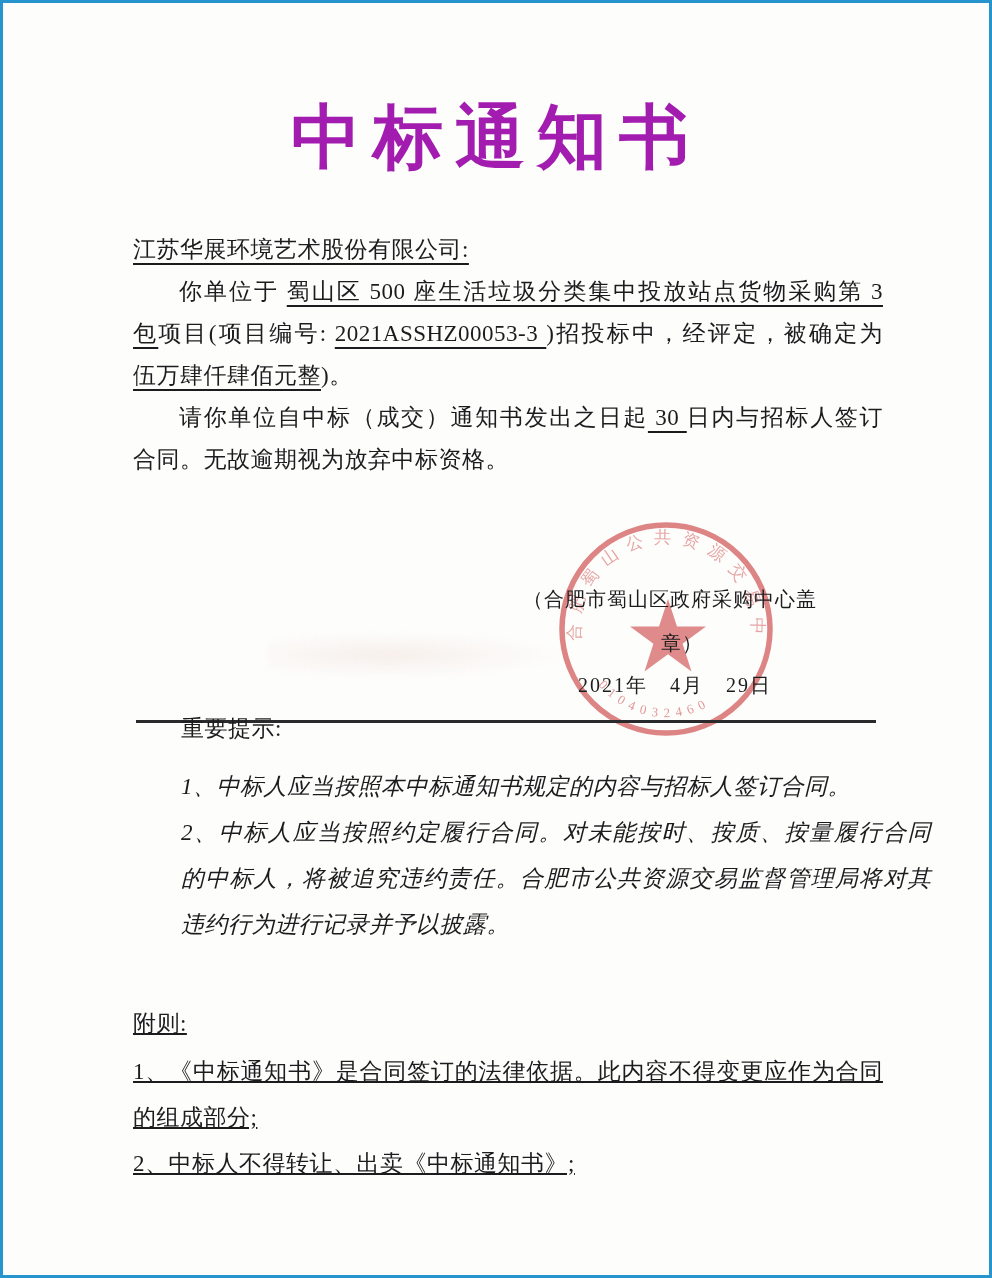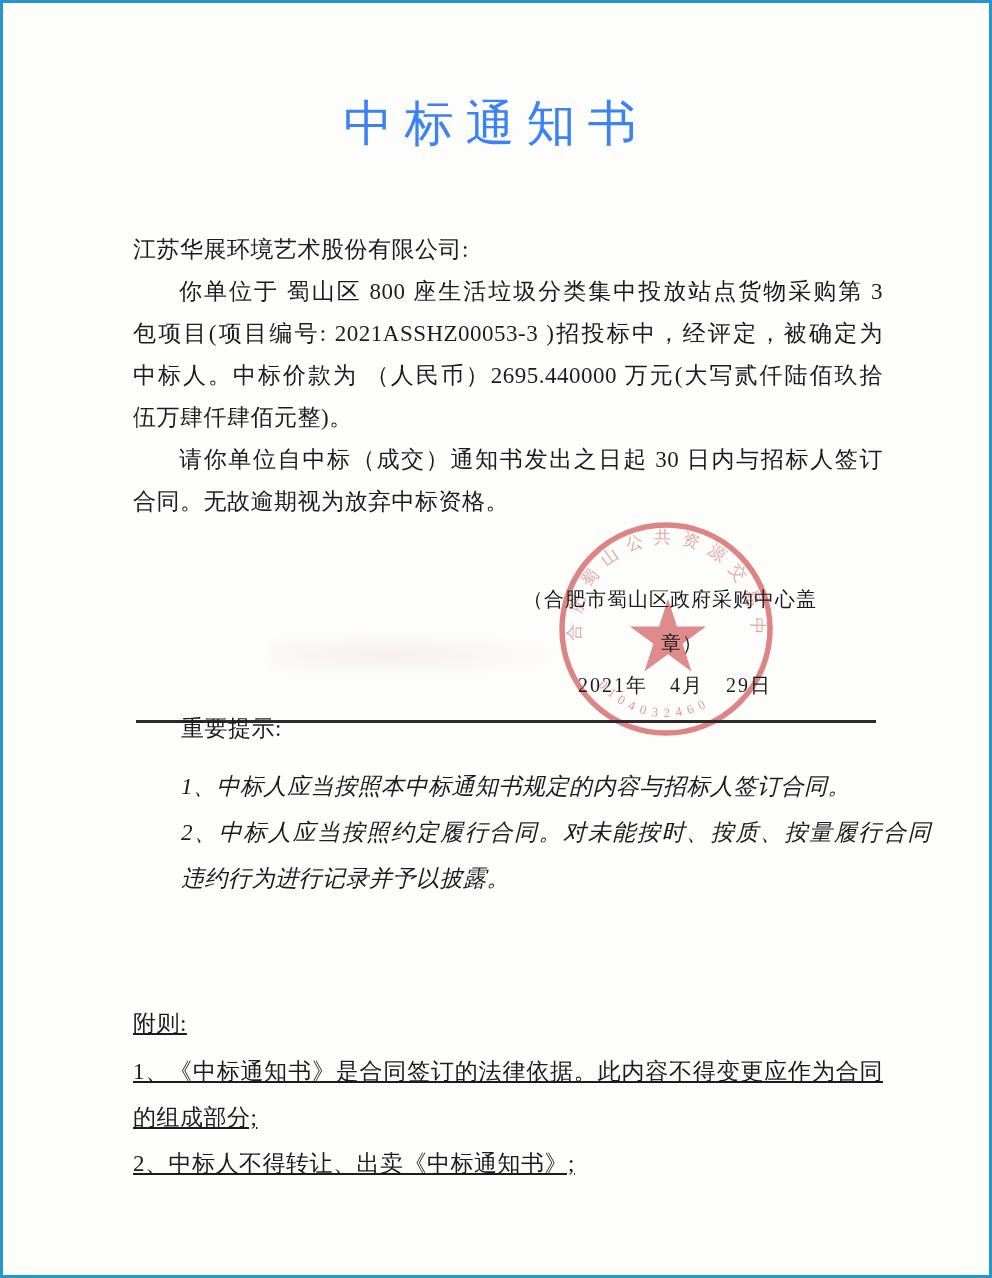--- a/index.html
+++ b/index.html
@@ -9,32 +9,33 @@
     box-sizing:border-box;
     background:#fdfdfc;
     border:3px solid #2795cd;
     overflow:hidden;
     font-family:"Liberation Serif","DejaVu Serif",serif;
     color:#1c1c1e;
   }
   .title{
     position:absolute;top:88px;left:0;right:0;
     text-align:center;
-    font-size:49px;font-weight:400;
+    font-size:70px;font-weight:700;
     letter-spacing:12px;
-    color:#3b82f6;
+    color:#a21caf;
   }
   .body-text{
     position:absolute;top:226px;left:130px;width:750px;
     font-size:23px;line-height:42px;letter-spacing:0.5px;
   }
   .line{white-space:nowrap;}
   .just{white-space:normal;text-align:justify;text-align-last:justify;}
   .indent{text-indent:2em;}
   .u{
+    text-decoration:underline;
     text-underline-offset:6px;
     text-decoration-thickness:1.5px;
   }
   .sign-block{
     position:absolute;top:583px;left:520px;width:360px;
     font-size:20px;letter-spacing:1px;
   }
   .sign-line1{white-space:nowrap;}
   .sign-line2{margin-top:17px;padding-left:138px;}
   .sign-date{margin-top:15px;padding-left:55px;letter-spacing:2px;}
@@ -67,23 +68,22 @@
 </style>
 </head>
 <body>
 
 <div class="page">
 
   <div class="title">中标通知书</div>
 
   <div class="body-text">
     <div class="line"><span class="u">江苏华展环境艺术股份有限公司:</span></div>
-    <div class="line just indent"><span>你单位于 </span><span class="u">蜀山区 800 座生活垃圾分类集中投放站点货物采购第 3</span></div>
+    <div class="line just indent"><span>你单位于 </span><span class="u">蜀山区 500 座生活垃圾分类集中投放站点货物采购第 3</span></div>
     <div class="line just"><span class="u">包</span><span>项目(项目编号: </span><span class="u">2021ASSHZ00053-3 </span><span>)招投标中，经评定，被确定为</span></div>
-    <div class="line just"><span>中标人。中标价款为 （人民币）</span><span class="u">2695.440000 万元</span><span>(大写</span><span class="u">贰仟陆佰玖拾</span></div>
     <div class="line"><span class="u">伍万肆仟肆佰元整</span><span>)。</span></div>
     <div class="line just indent"><span>请你单位自中标（成交）通知书发出之日起</span><span class="u"> 30 </span><span>日内与招标人签订</span></div>
     <div class="line"><span>合同。无故逾期视为放弃中标资格。</span></div>
   </div>
 
   <div class="smudge"></div>
 
   <svg class="stamp" viewBox="0 0 226 226" xmlns="http://www.w3.org/2000/svg">
     <defs>
       <path id="ringPath" d="M 27.3 126.9 A 86 86 0 1 1 196.7 126.9" fill="none"></path>
@@ -104,20 +104,21 @@
     <div class="sign-line2">章）</div>
     <div class="sign-date">2021年　4月　29日</div>
   </div>
 
   <div class="separator"></div>
 
   <div class="notes">
     <div class="notes-heading">重要提示:</div>
     <div class="line">1、中标人应当按照本中标通知书规定的内容与招标人签订合同。</div>
     <div class="line just">2、中标人应当按照约定履行合同。对未能按时、按质、按量履行合同</div>
+    <div class="line just">的中标人，将被追究违约责任。合肥市公共资源交易监督管理局将对其</div>
     <div class="line">违约行为进行记录并予以披露。</div>
   </div>
 
   <div class="appendix">
     <div class="appendix-heading">附则:</div>
     <div class="line just">1、《中标通知书》是合同签订的法律依据。此内容不得变更应作为合同</div>
     <div class="line">的组成部分;</div>
     <div class="line">2、中标人不得转让、出卖《中标通知书》;</div>
   </div>
 

